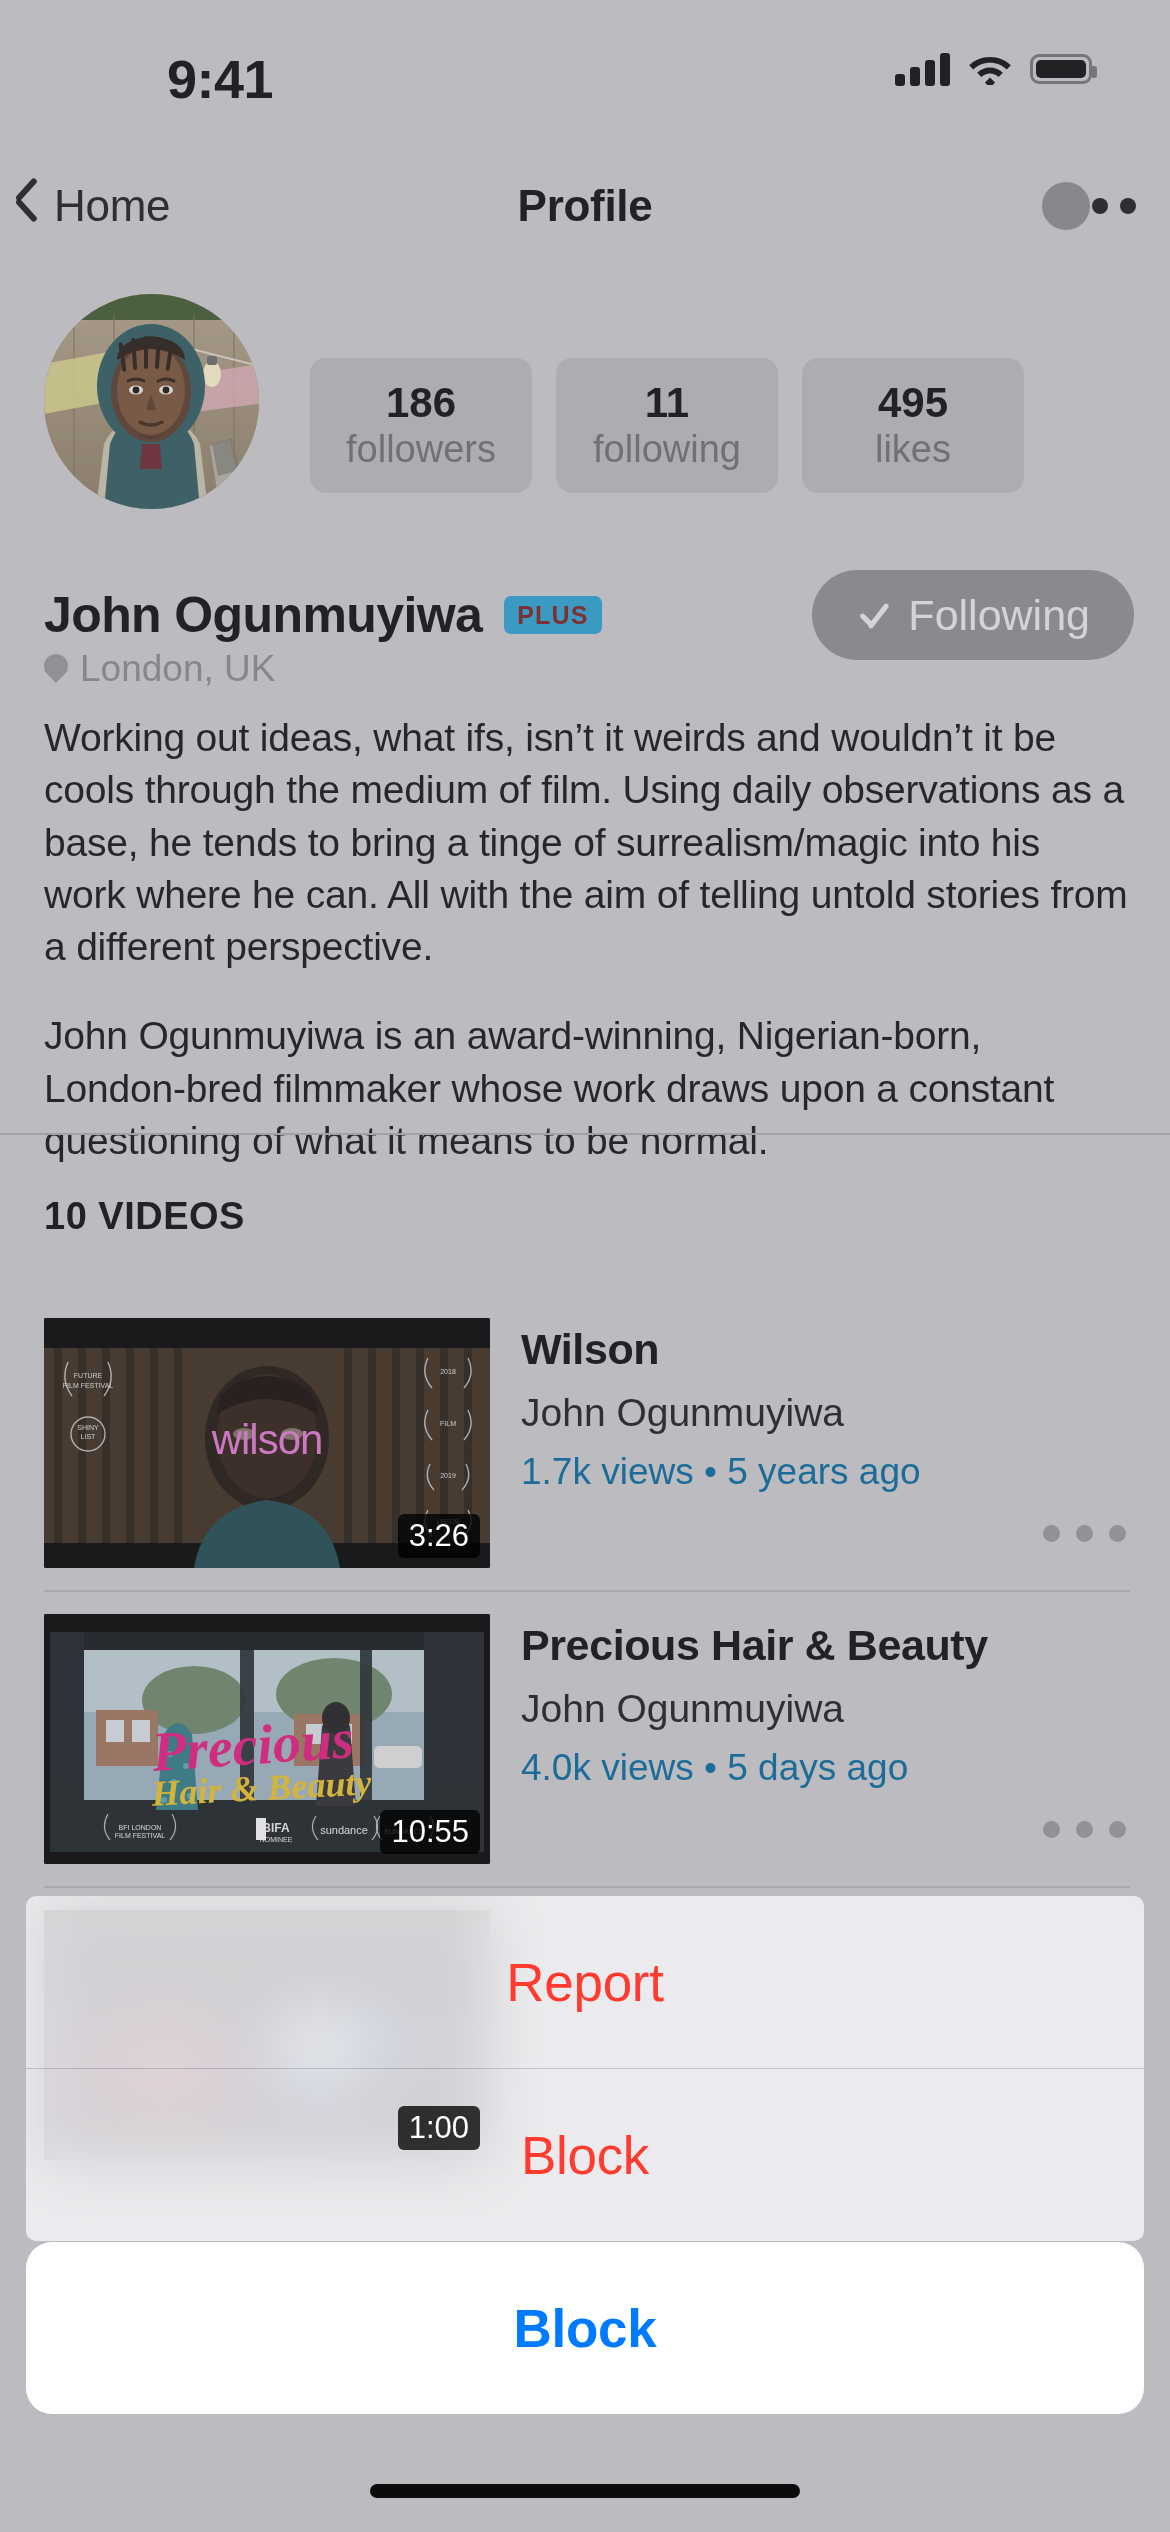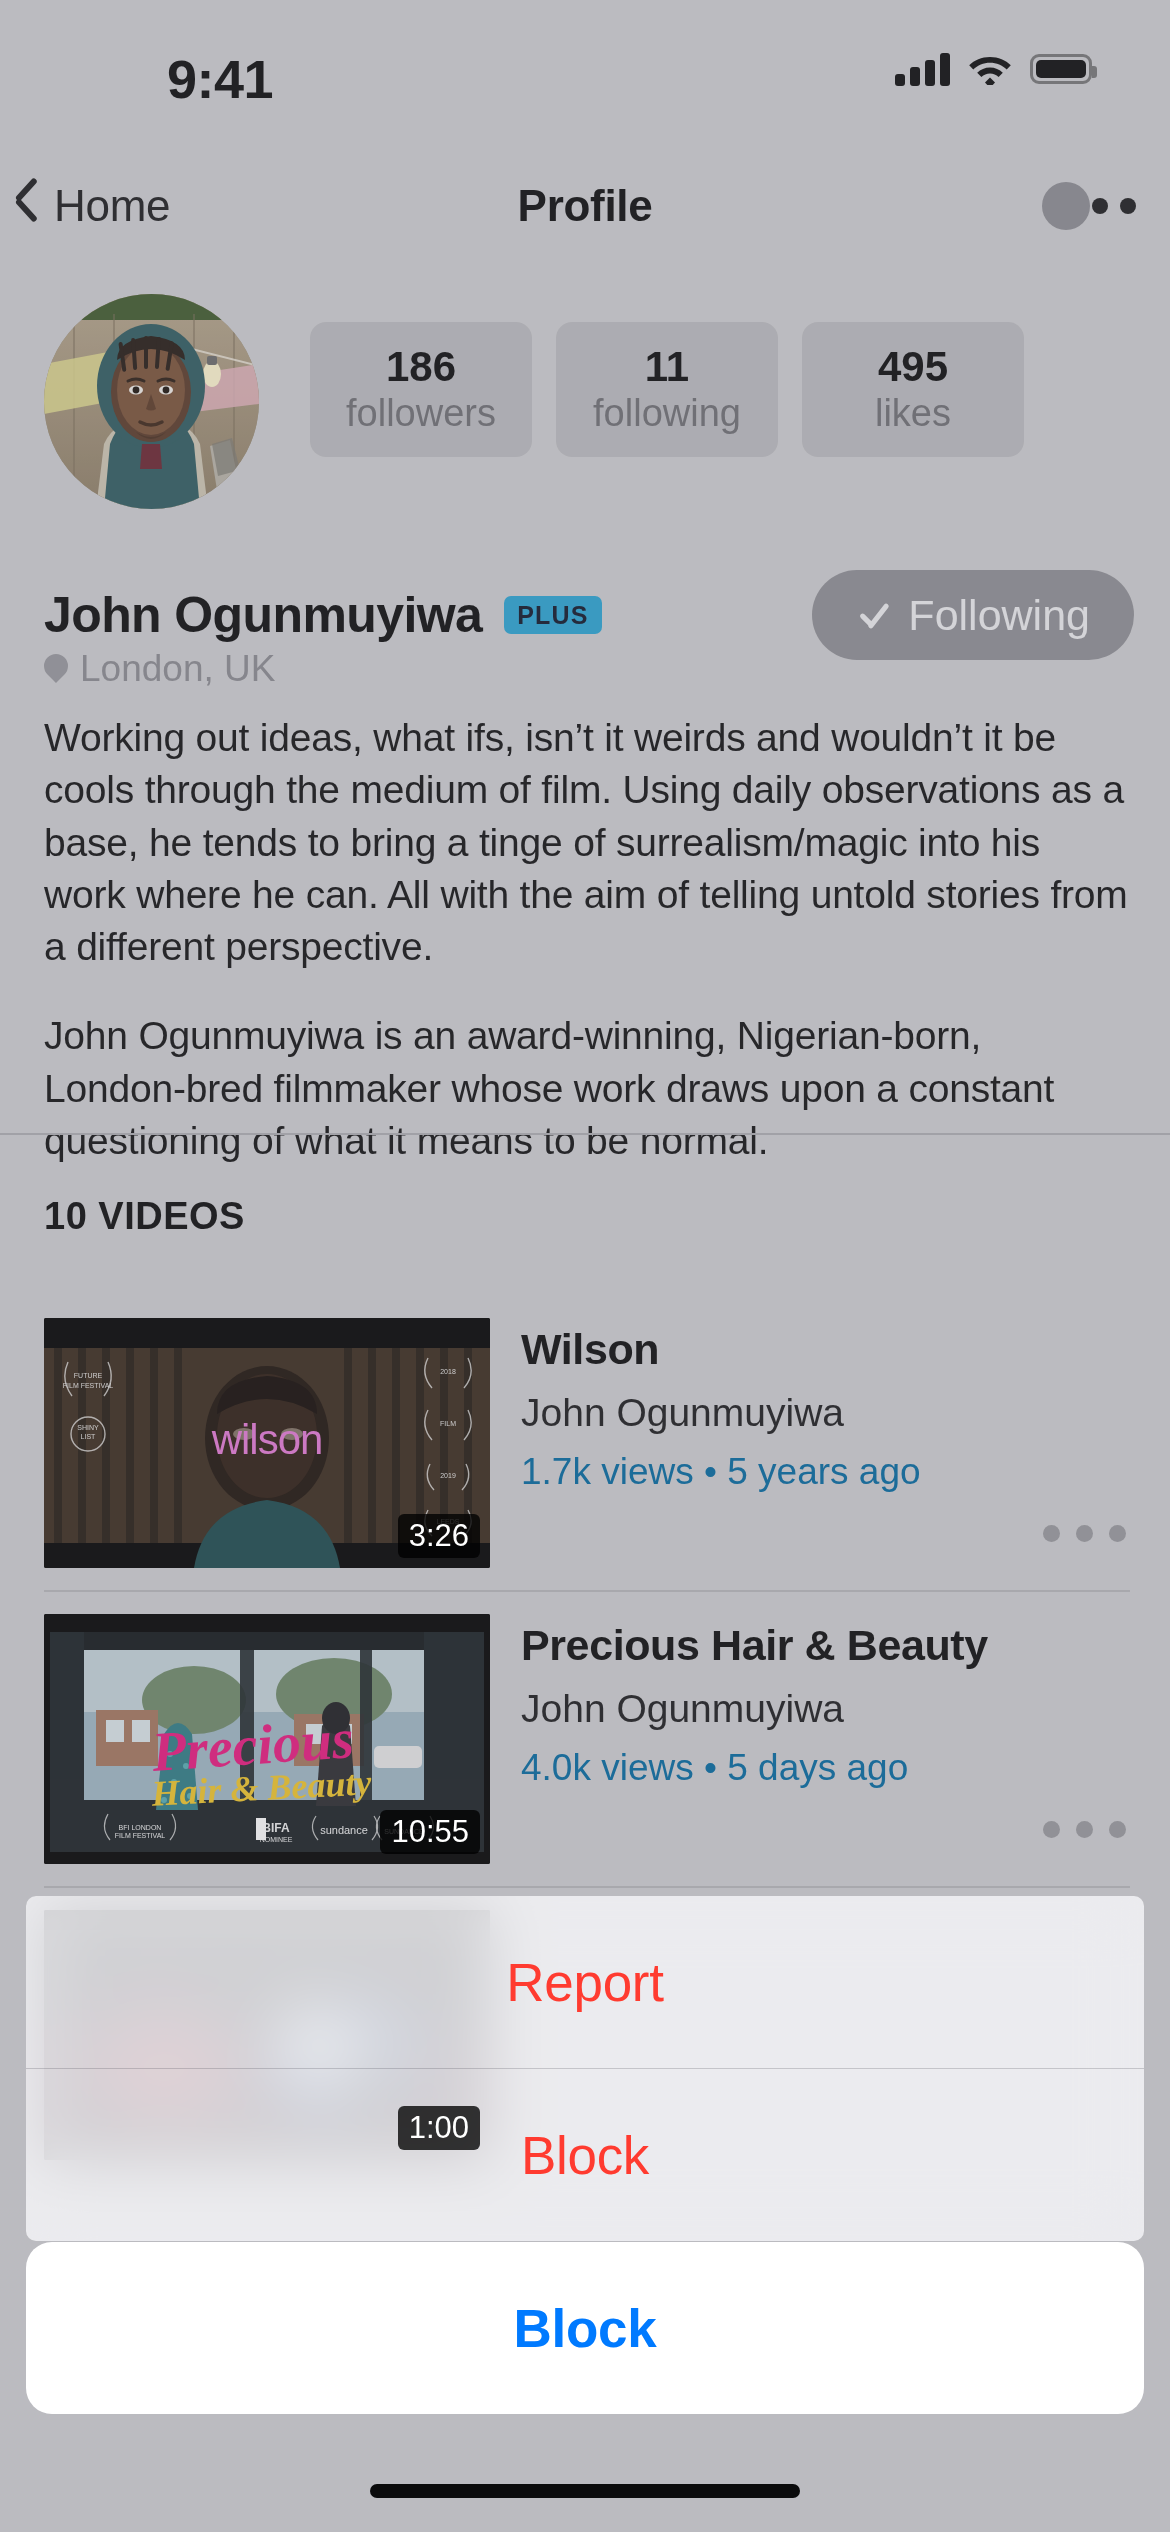--- a/index.html
+++ b/index.html
@@ -99,32 +99,33 @@
   .avatar svg { display:block; width:100%; height:100%; }
 
   .stats {
     display:flex; gap:24px; margin-left:51px; margin-top:28px;
   }
   .stat {
     width:222px; height:135px; border-radius:16px;
     background:#bcbcc0;
     display:flex; flex-direction:column; align-items:center; justify-content:center;
     cursor:pointer;
+    margin-top:36px;
   }
   .stat-num { font-size:42px; font-weight:700; color:#0b0b0c; line-height:1.15; }
   .stat-lab { font-size:38px; color:#6f6f74; line-height:1.2; }
 
   
   .name-row {
     position:absolute; top:570px; left:44px; right:36px;
     display:flex; align-items:center;
   }
   .name { font-size:50px; font-weight:700; color:#0b0b0c; letter-spacing:-0.6px; }
   .plus-badge {
-    margin-left:22px; background:#2aa5d4; color:#0f172a;
+    margin-left:22px; background:#2aa5d4; color:#7f1d1d;
     font-size:25px; font-weight:700; letter-spacing:1.2px;
     padding:7px 13px 6px; border-radius:7px; line-height:1;
   }
   .follow-btn {
     margin-left:auto;
     background:#8f8f95; color:#efeff1;
     border:none; border-radius:50px;
     height:90px; padding:0 44px;
     font-size:43px; font-family:inherit;
     display:flex; align-items:center; gap:18px;

